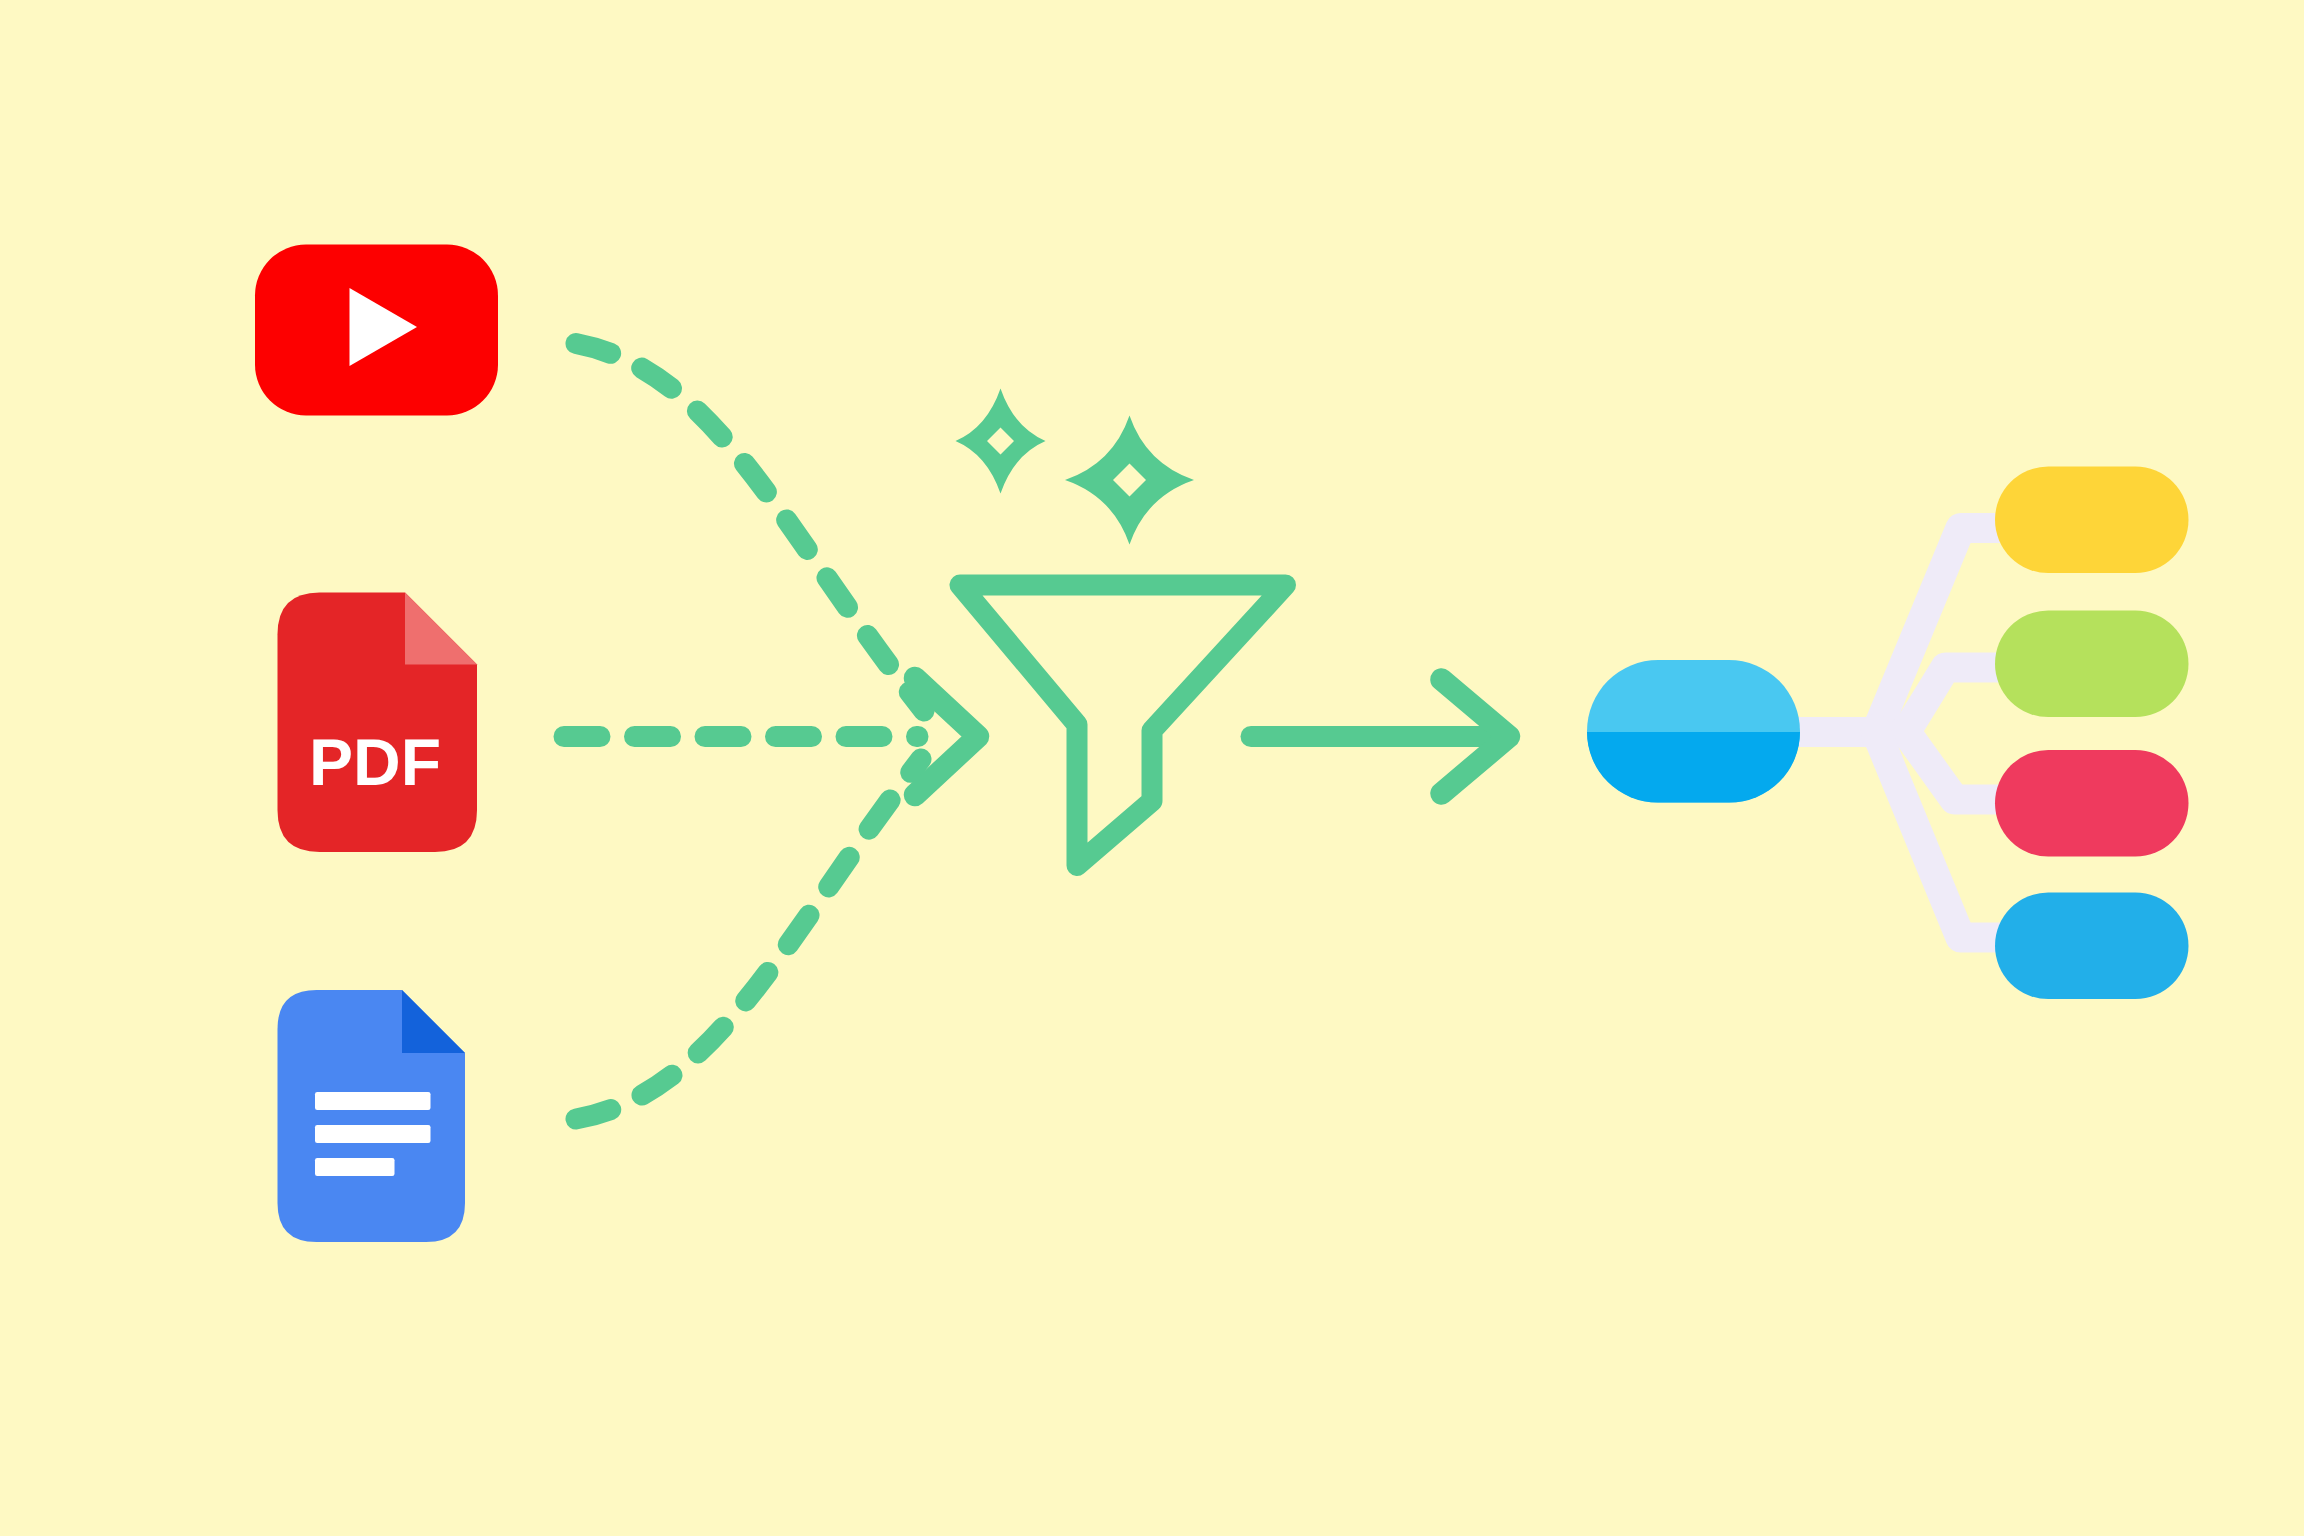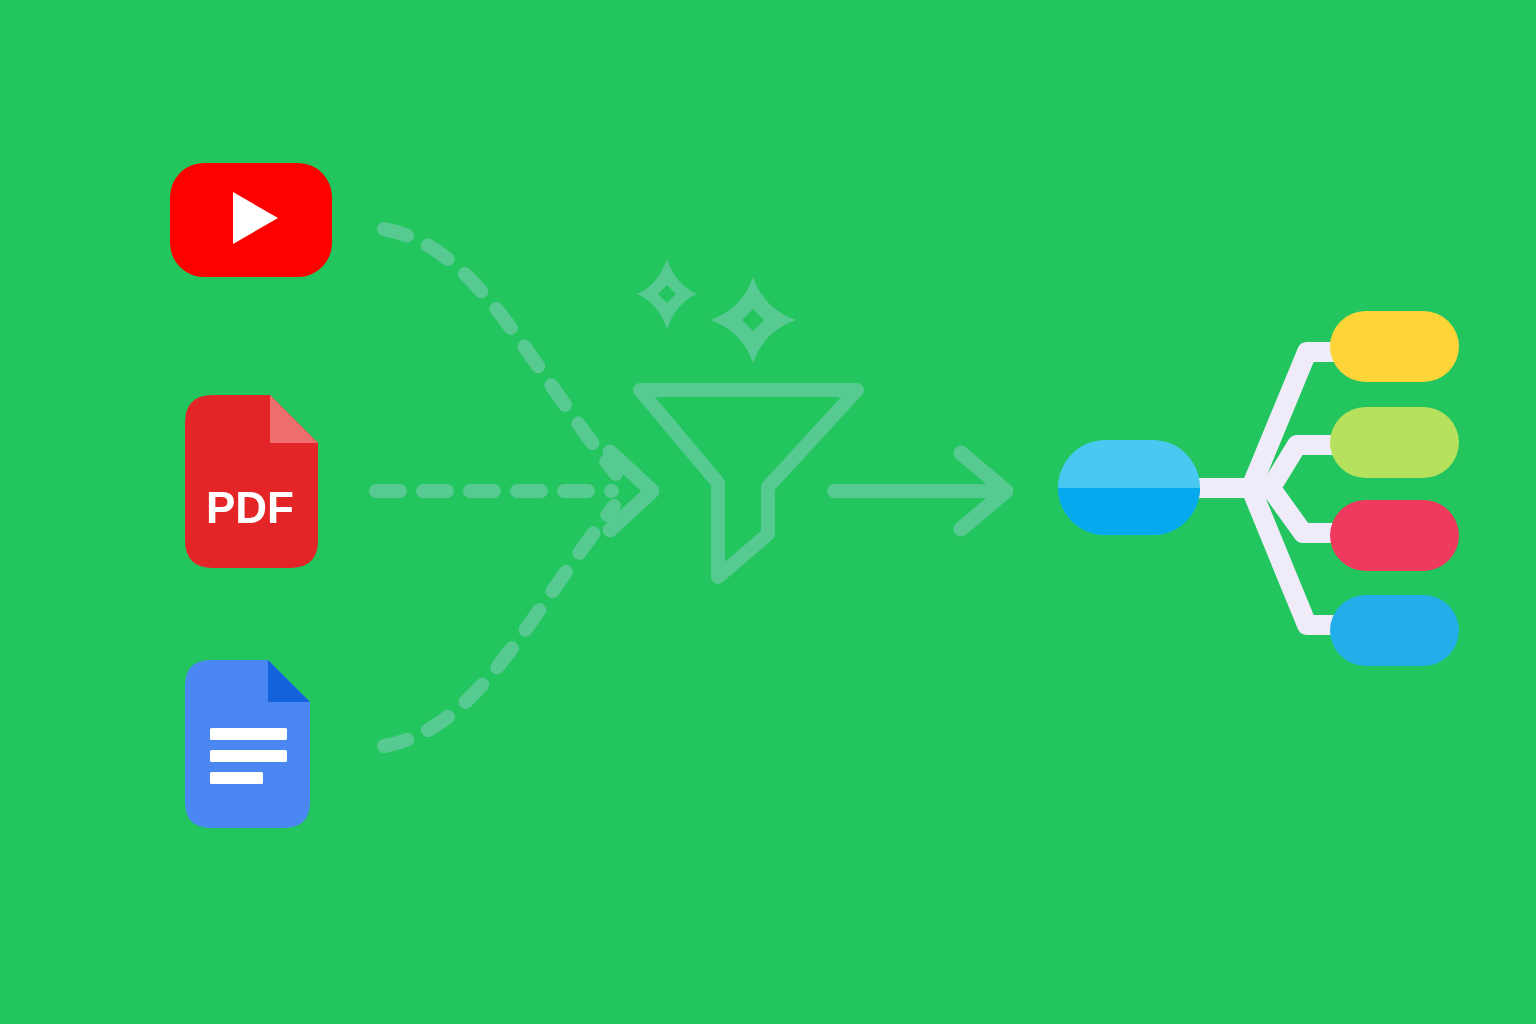--- a/index.html
+++ b/index.html
@@ -47,21 +47,21 @@
     border-radius: 35.5px;
   }
   .leaf-1 { top: 311px; }
   .leaf-2 { top: 407px; }
   .leaf-3 { top: 500px; }
   .leaf-4 { top: 595px; }
 </style>
 </head>
 <body>
 
-<div class="canvas" style="background: #22c55e; text-decoration: underline;">
+<div class="canvas" style="background: #fef9c3; text-decoration: underline;">
 
   <svg class="layer" width="1536" height="1024" viewBox="0 0 1536 1024">
 
     <g fill="none" stroke-linecap="round" stroke-linejoin="round" stroke-width="20" stroke="#EFEBF8">
       <path d="M1192 488 H1266"></path>
       <path d="M1250 490 L1307 352 H1348"></path>
       <path d="M1270 489 L1297 445 H1348"></path>
       <path d="M1270 487 L1303 533 H1348"></path>
       <path d="M1250 486 L1307 625 H1348"></path>
     </g>

